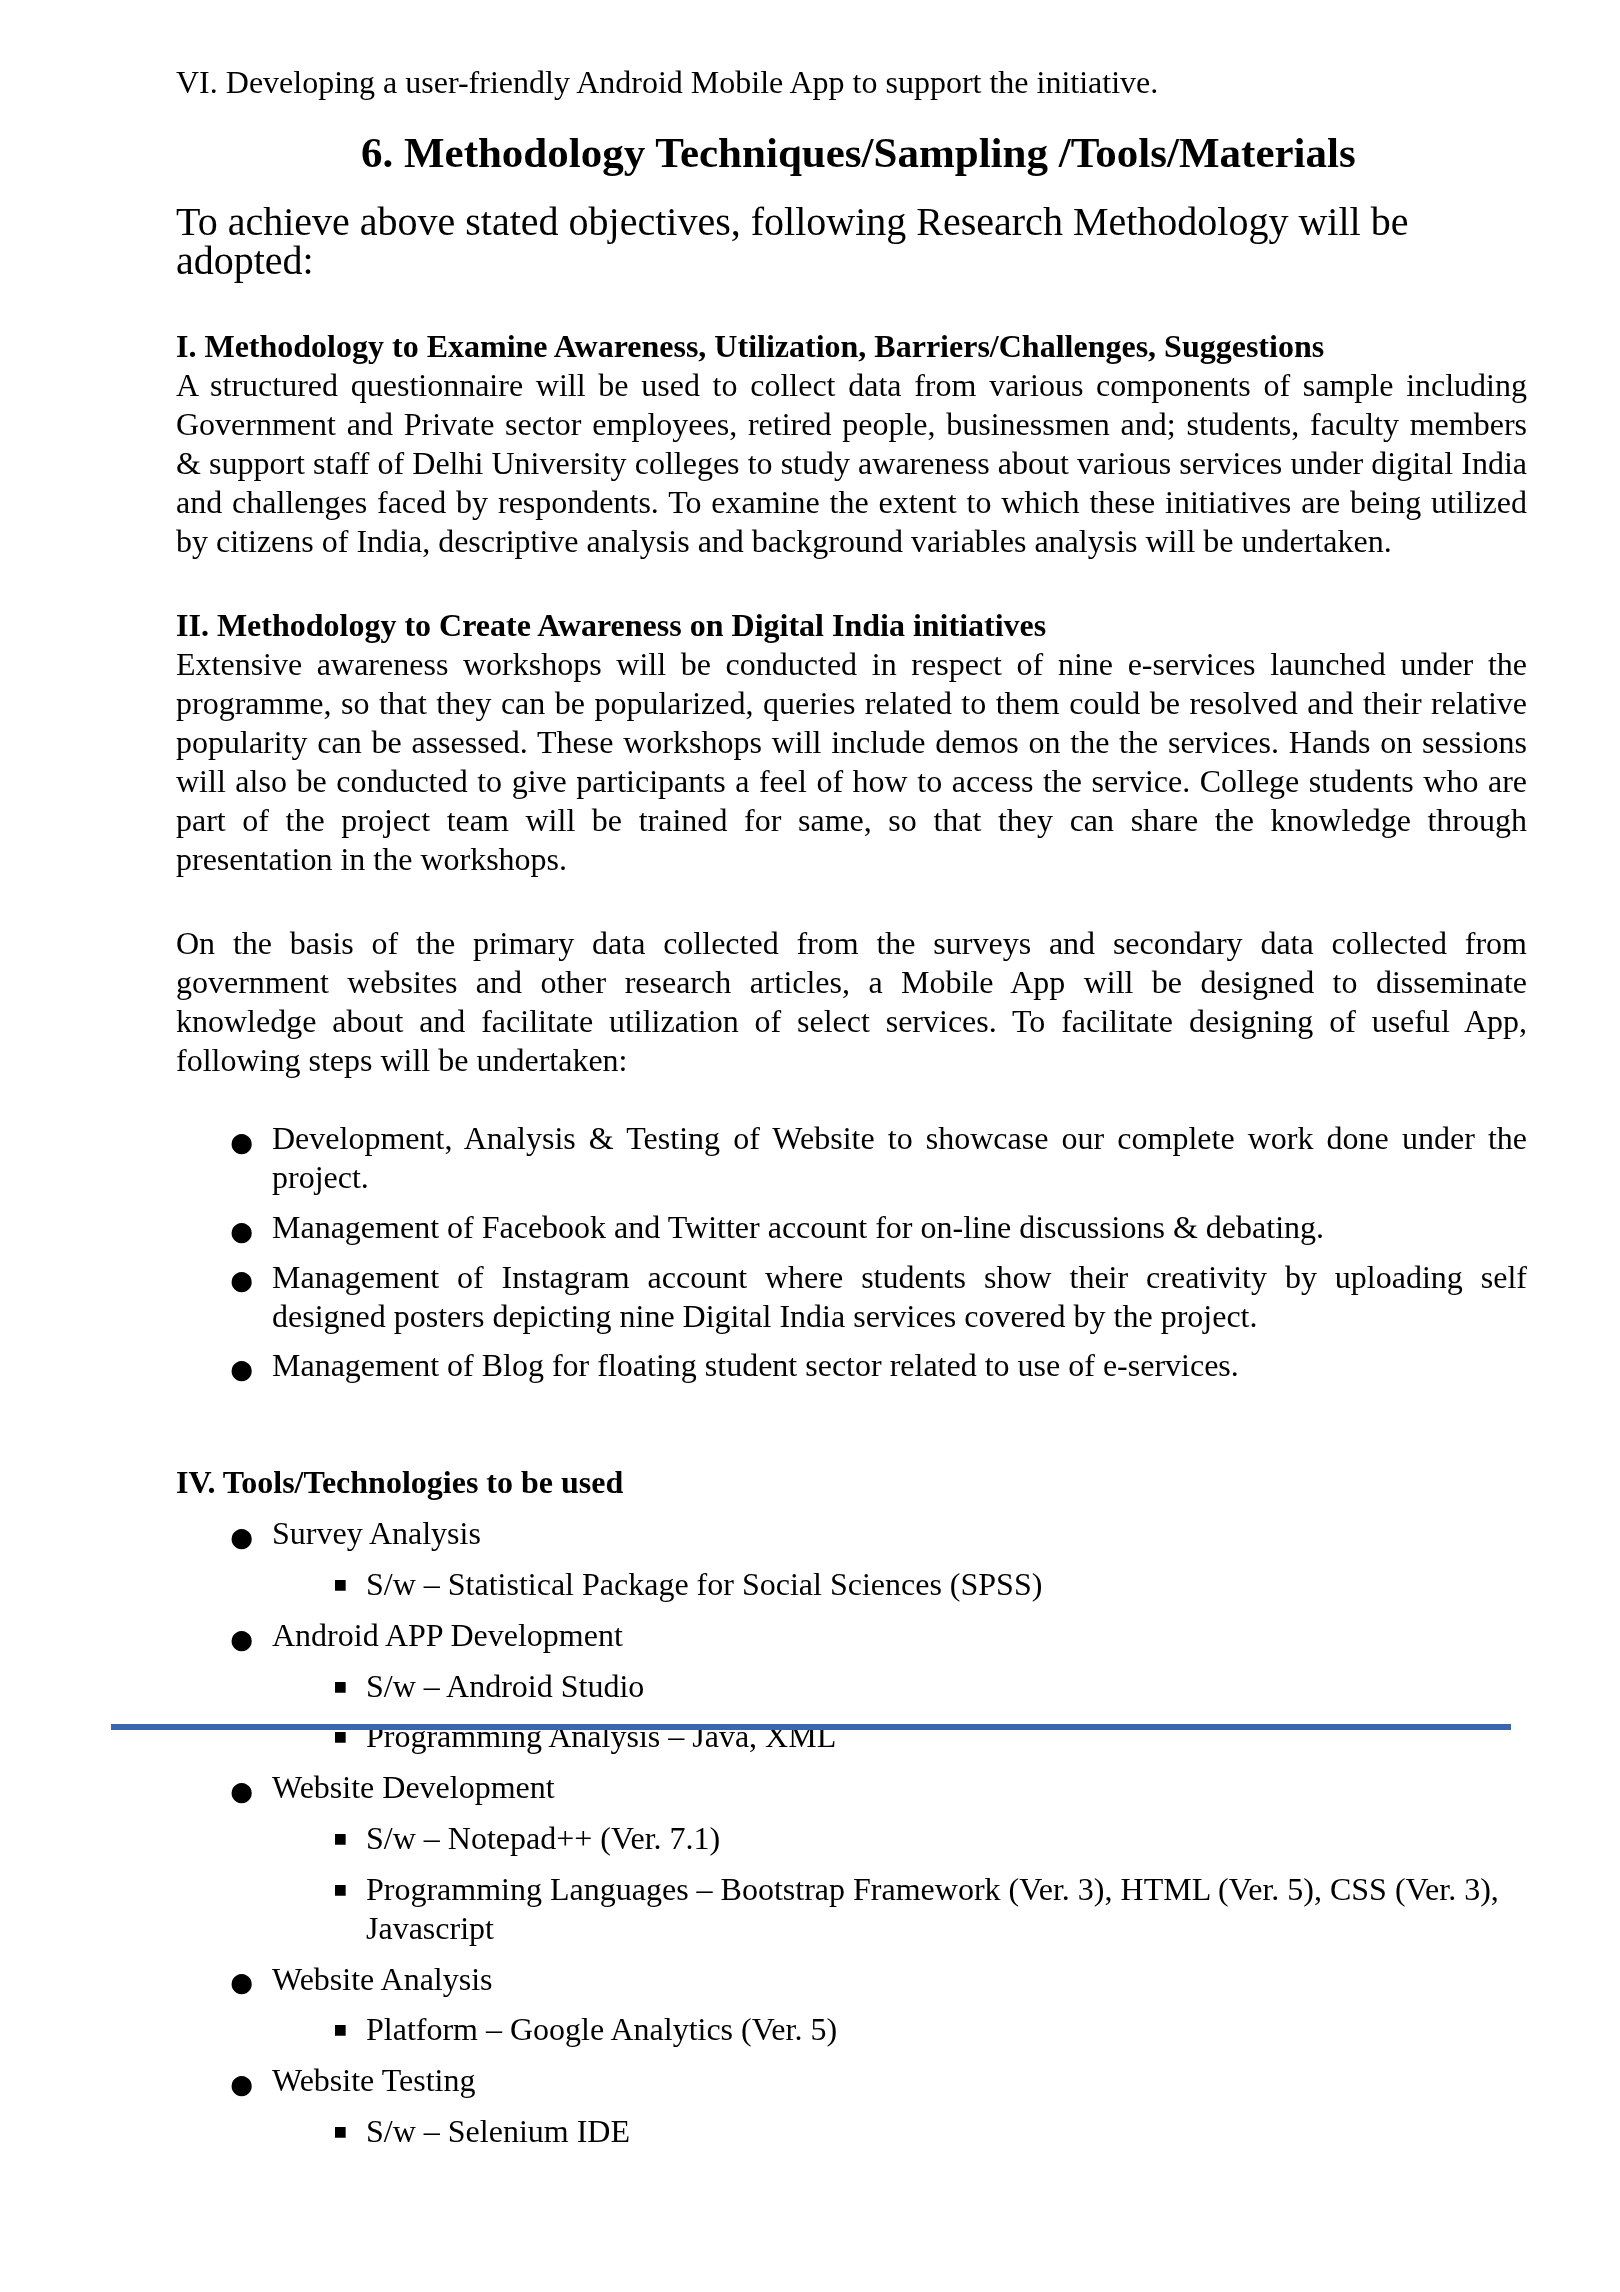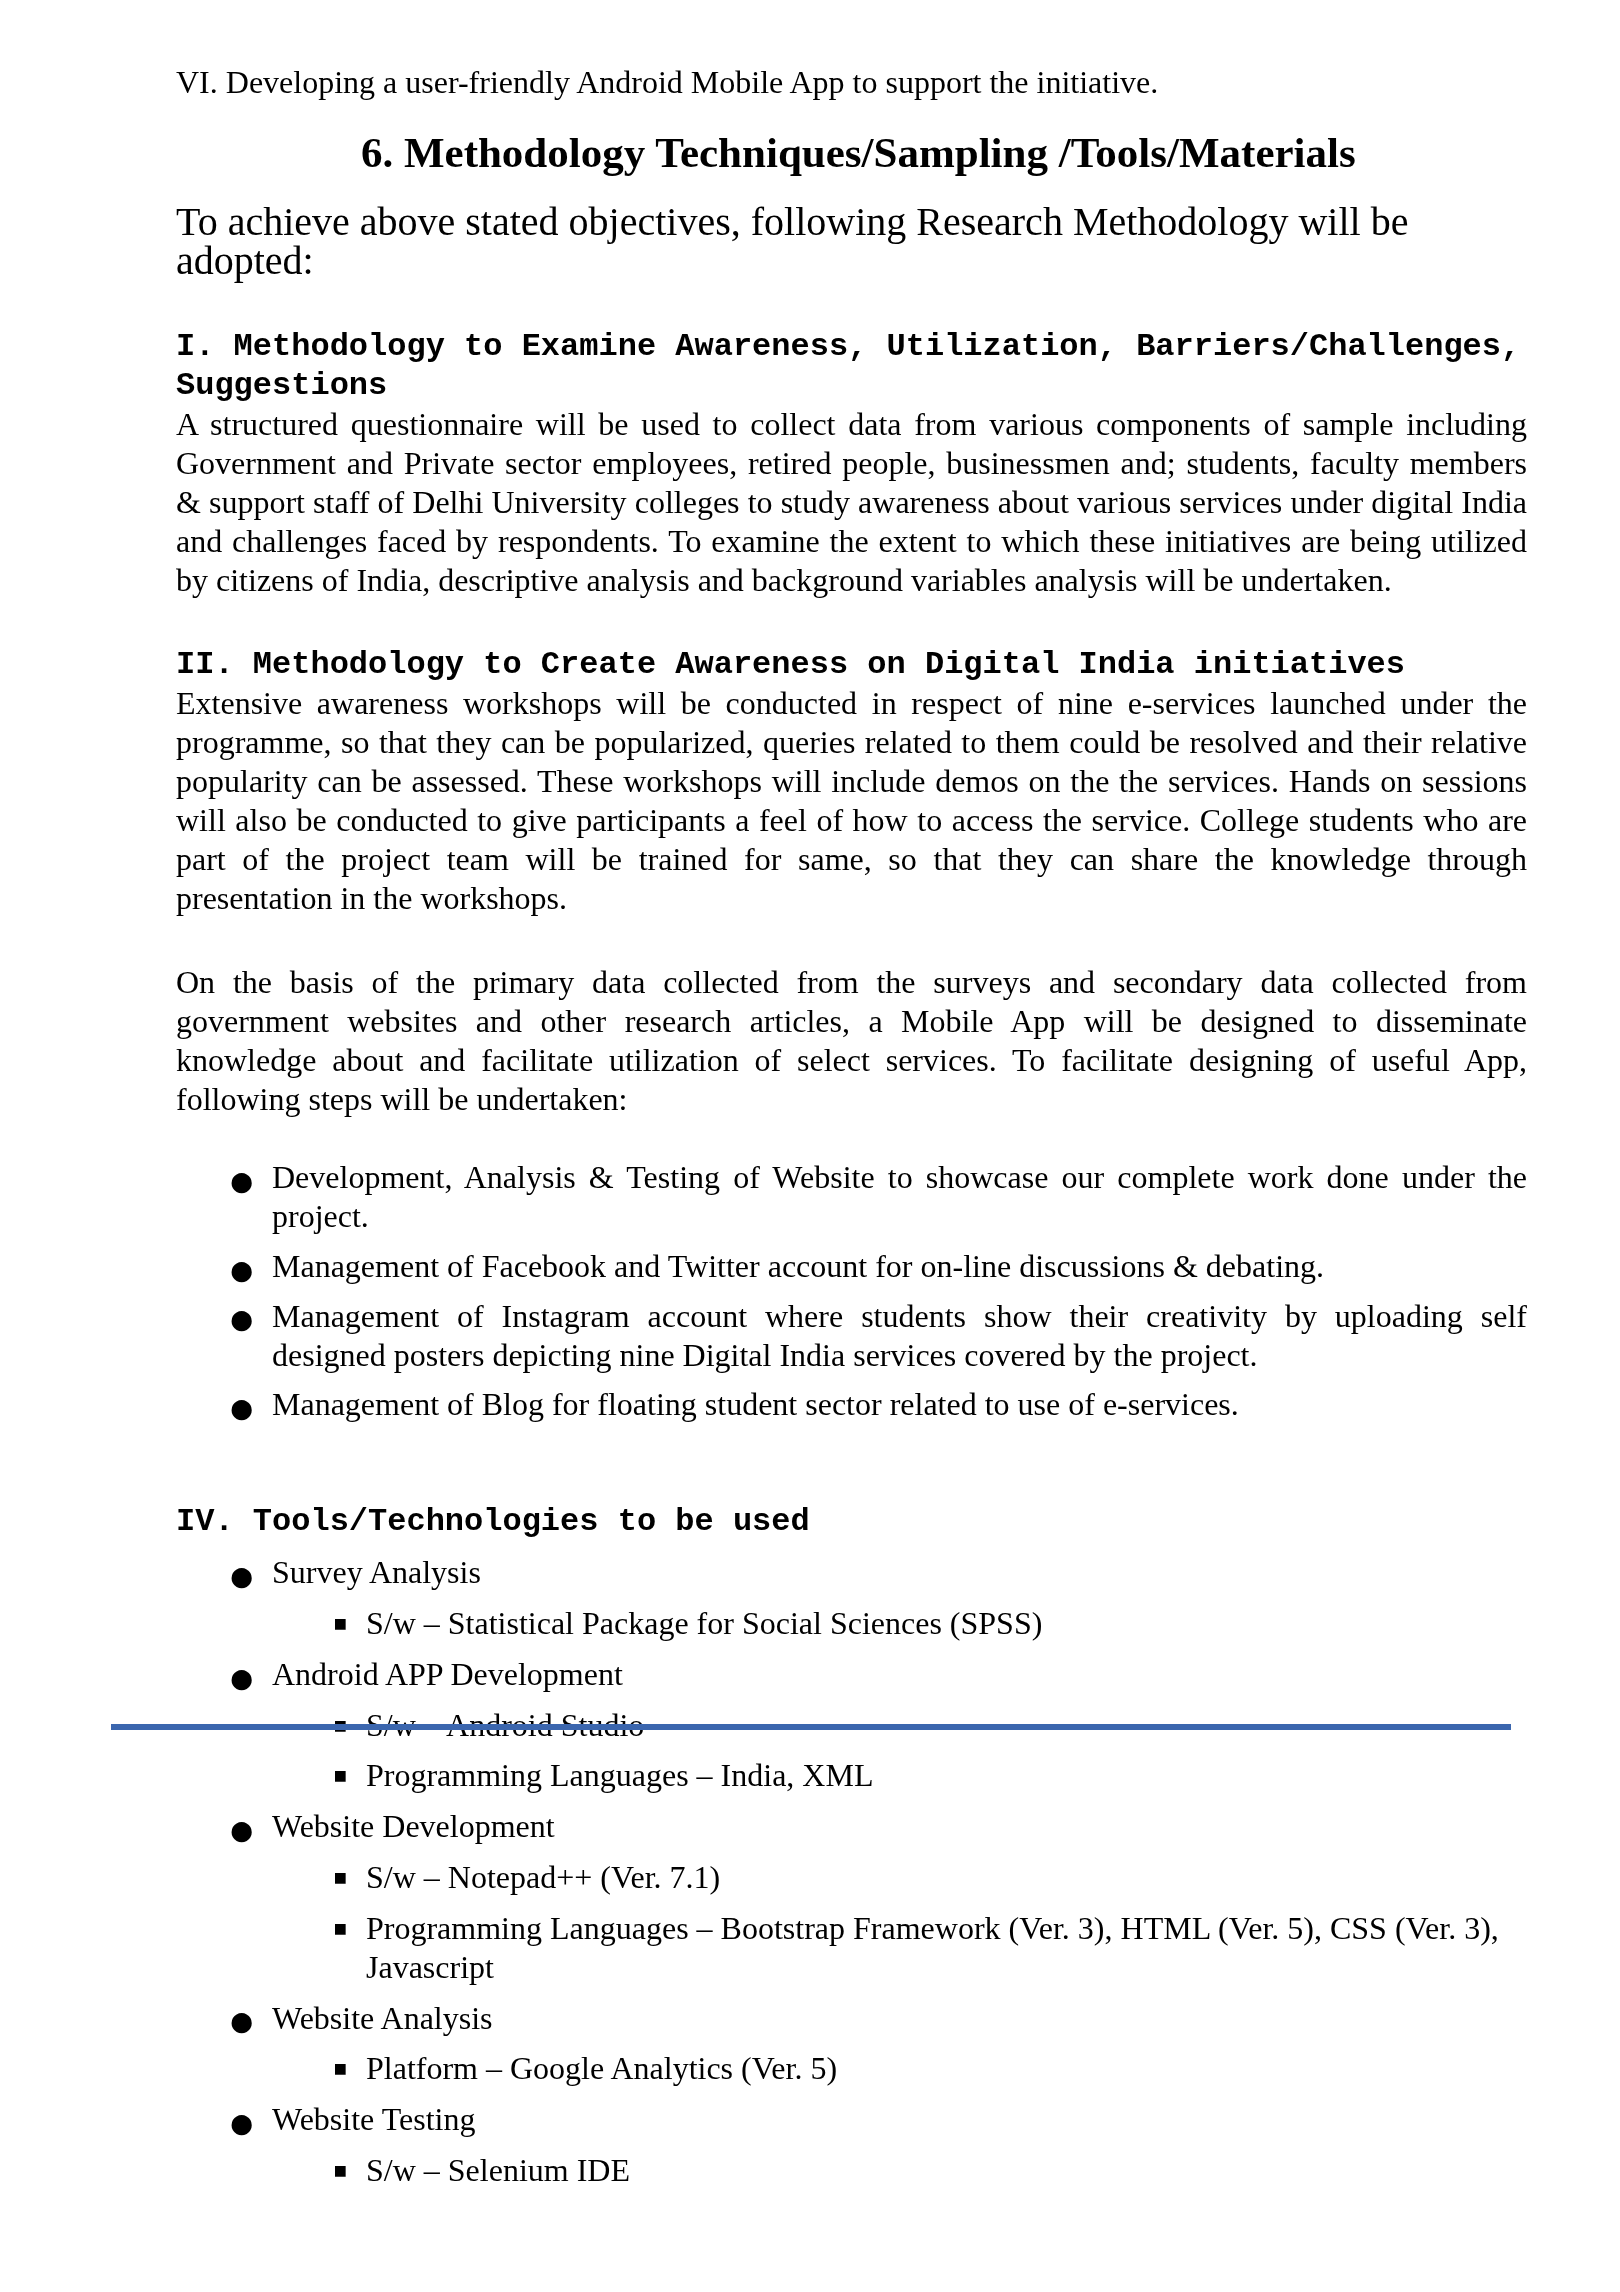--- a/index.html
+++ b/index.html
@@ -20,21 +20,21 @@
   }
   h1.page-heading{
     font-size:43px;line-height:53px;font-weight:bold;
     margin-top:23.5px;margin-bottom:23.5px;padding-left:13.7px;text-align:center;
   }
   .lead{
     font-size:40px;line-height:39px;margin-bottom:47px;
   }
   .section{margin-bottom:45px;}
   .section-title{
-    font-size:32px;line-height:39px;font-weight:bold;font-family:Liberation Mono, monospace;
+    font-size:32px;line-height:39px;font-weight:bold;
   }
   .section-body{
     font-size:32px;line-height:39px;text-align:justify;
   }
   .bullets{margin-top:39px;margin-bottom:78px;}
   .l1{
     position:relative;
     padding-left:96px;
     font-size:32px;line-height:39px;text-align:justify;
     margin:10.8px 0;
@@ -124,21 +124,21 @@
       <div class="l1">
         <span class="m1">●</span>
         <span>Android APP Development</span>
       </div>
       <div class="l2">
         <span class="m2">▪</span>
         <span>S/w – Android Studio</span>
       </div>
       <div class="l2">
         <span class="m2">▪</span>
-        <span>Programming Languages – India, XML</span>
+        <span>Programming Analysis – Java, XML</span>
       </div>
 
       <div class="l1">
         <span class="m1">●</span>
         <span>Website Development</span>
       </div>
       <div class="l2">
         <span class="m2">▪</span>
         <span>S/w – Notepad++ (Ver. 7.1)</span>
       </div>

